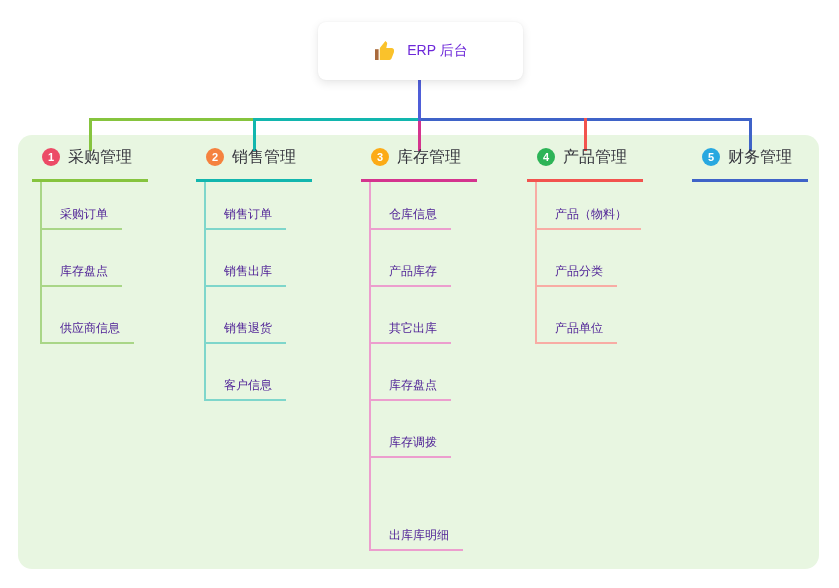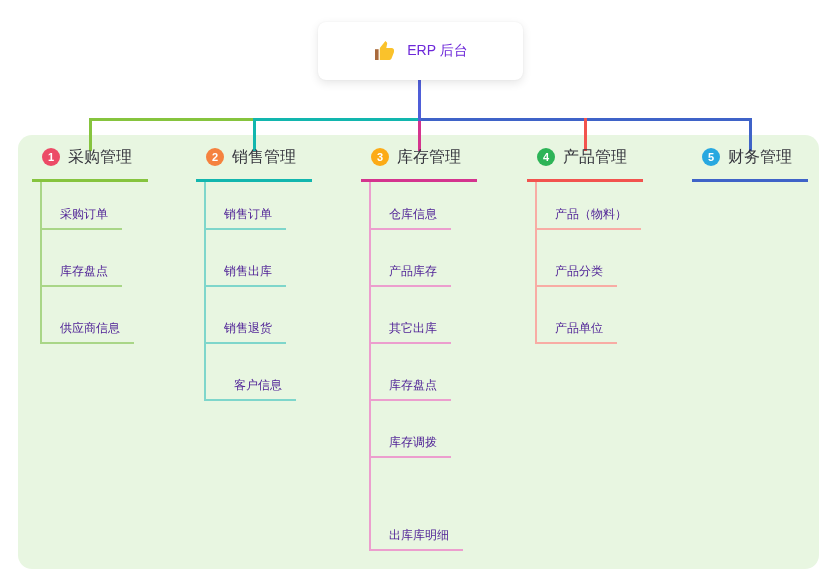--- a/index.html
+++ b/index.html
@@ -118,21 +118,21 @@
         </div><div class="children" style="border-left-color: rgb(126, 214, 203);">
           <div class="child" style="border-bottom-color: rgb(126, 214, 203);">
             <span class="child-label">销售订单</span>
           </div>
           <div class="child" style="border-bottom-color: rgb(126, 214, 203);">
             <span class="child-label">销售出库</span>
           </div>
           <div class="child" style="border-bottom-color: rgb(126, 214, 203);">
             <span class="child-label">销售退货</span>
           </div>
-          <div class="child" style="border-bottom-color: rgb(126, 214, 203); padding-left: 10px;">
+          <div class="child" style="border-bottom-color: rgb(126, 214, 203);">
             <span class="child-label">客户信息</span>
           </div>
         </div></div>
       <div class="branch" style="left: 361px;"><div class="branch-title" style="border-bottom-color: rgb(212, 52, 142);">
           <span class="badge" style="background: rgb(252, 171, 23);">3</span>
           <span>库存管理</span>
         </div><div class="children" style="border-left-color: rgb(236, 158, 206);">
           <div class="child" style="border-bottom-color: rgb(236, 158, 206);">
             <span class="child-label">仓库信息</span>
           </div>

